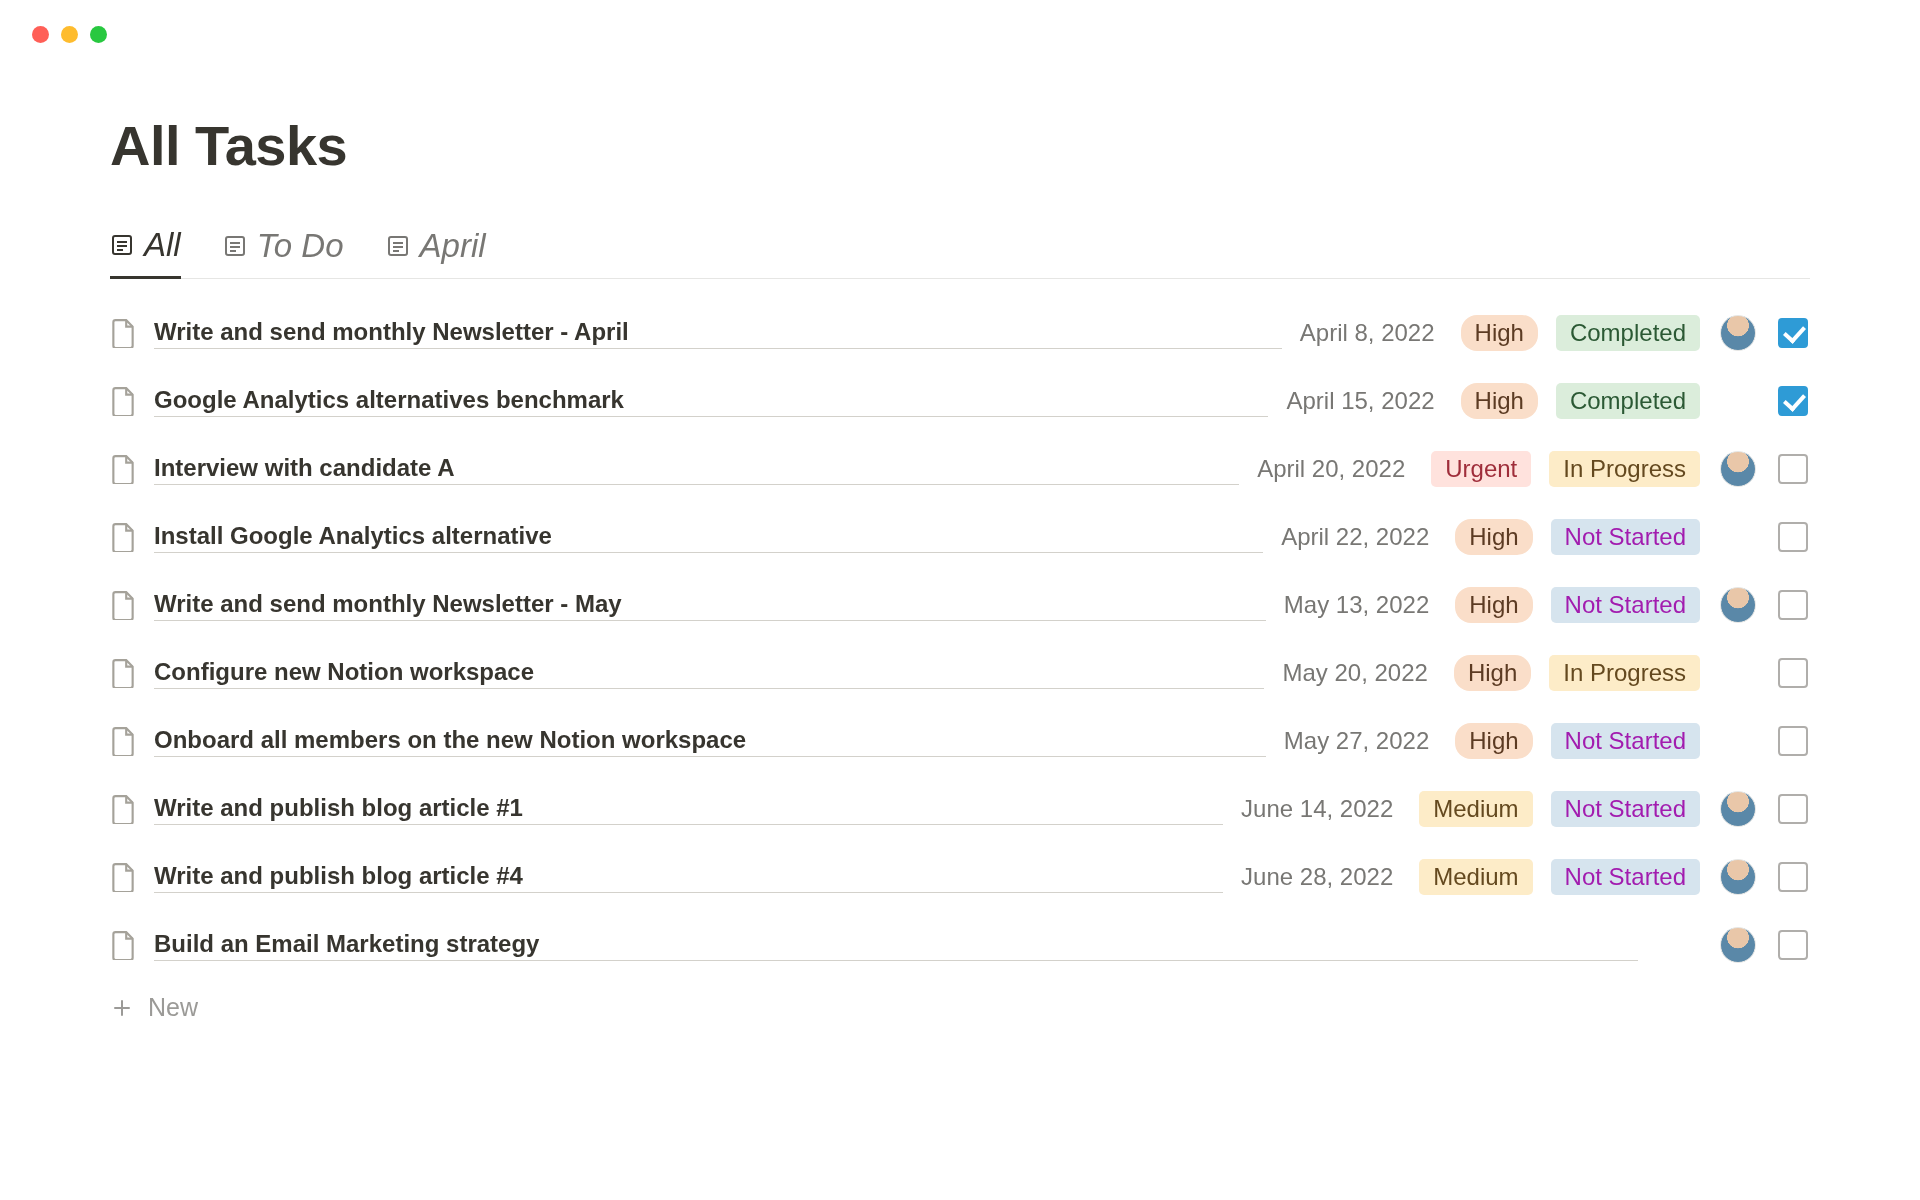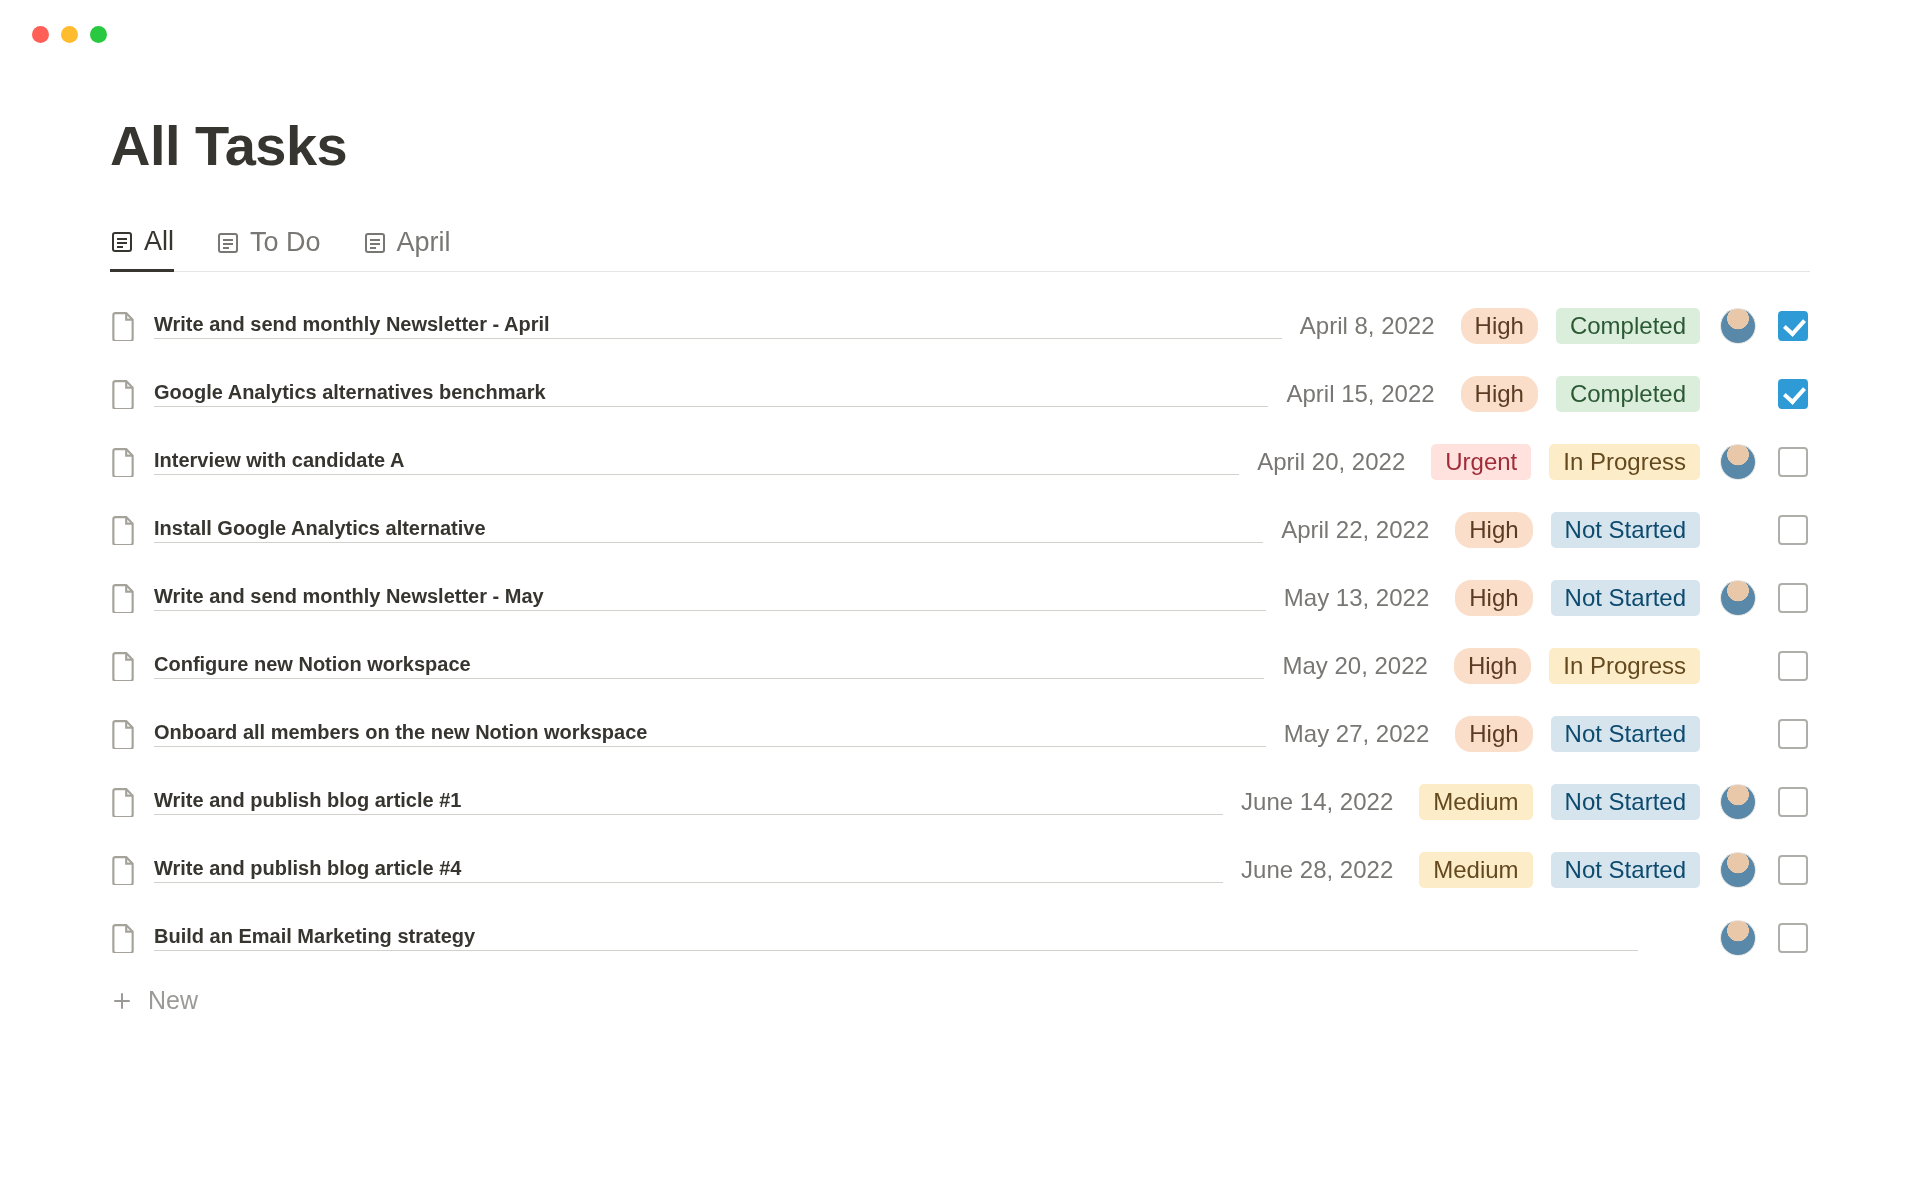--- a/index.html
+++ b/index.html
@@ -10,41 +10,41 @@
   .traffic-lights { display: flex; gap: 12px; padding: 6px 12px 0 12px; }
   .dot { width: 17px; height: 17px; border-radius: 50%; }
   .dot-red { background: #ff5f57; }
   .dot-yellow { background: #febc2e; }
   .dot-green { background: #28c840; }
 
   .page { padding: 70px 90px 0 90px; }
   .page-title { font-size: 56px; font-weight: 700; letter-spacing: -0.5px; }
 
   .tabs { display: flex; gap: 42px; margin-top: 48px; border-bottom: 1px solid #e6e6e4; }
-  .tab { display: flex; align-items: center; gap: 10px; padding-bottom: 12px; cursor: pointer; color: #787774; font-size: 27px; font-weight: 500; }
+  .tab { display: flex; align-items: center; gap: 10px; padding-bottom: 12px; cursor: pointer; color: #787774; font-size: 33px; font-weight: 500; font-style: italic; }
   .tab.active { color: #37352f; border-bottom: 3px solid #37352f; margin-bottom: -1px; }
   .tab .list-icon { width: 24px; height: 24px; }
 
   .rows { margin-top: 20px; }
   .row { display: flex; align-items: center; height: 68px; gap: 18px; }
   .row .page-icon { width: 26px; height: 30px; flex: 0 0 26px; color: #a5a29a; }
-  .row .title-cell { flex: 1 1 auto; font-size: 20px; font-weight: 600; border-bottom: 1px solid #d3d1cb; padding-bottom: 2px; cursor: pointer; }
+  .row .title-cell { flex: 1 1 auto; font-size: 24px; font-weight: 600; border-bottom: 1px solid #d3d1cb; padding-bottom: 2px; cursor: pointer; }
   .row .date-cell { flex: 0 0 auto; font-size: 24px; color: #787774; text-align: right; padding-right: 8px; }
   .row .prio-cell { flex: 0 0 auto; }
   .row .status-cell { flex: 0 0 auto; }
   .row .avatar-cell { flex: 0 0 40px; display: flex; justify-content: center; }
   .row .check-cell { flex: 0 0 34px; display: flex; justify-content: center; }
 
   .tag { display: inline-block; border-radius: 5px; padding: 4px 14px; font-size: 24px; line-height: 1.2; }
   .tag-high    { background: #fadec9; color: #5c3b23; border-radius: 16px; }
   .tag-urgent  { background: #ffe2dd; color: #9f2d3a; }
   .tag-medium  { background: #fdecc8; color: #64491f; }
   .tag-completed   { background: #dbeddb; color: #2b5934; }
   .tag-inprogress  { background: #fdecc8; color: #64491f; }
-  .tag-notstarted  { background: #d6e4ee; color: #0c4a6e; }
+  .tag-notstarted  { background: #d6e4ee; color: #a21caf; }
 
   .avatar { width: 36px; height: 36px; border-radius: 50%; background: radial-gradient(circle at 50% 28%, #e9c7a9 0 36%, #5a88a8 37% 100%); border: 1px solid #e6e6e4; }
 
   .checkbox { width: 30px; height: 30px; border: 2px solid #b0aeab; border-radius: 4px; background: #fff; cursor: pointer; position: relative; }
   .checkbox.checked { background: #2e9bd6; border-color: #2e9bd6; }
   .checkbox.checked::after { content: ""; position: absolute; left: 8px; top: 2px; width: 9px; height: 16px; border: solid #fff; border-width: 0 4px 4px 0; transform: rotate(42deg); }
 
   .new-row { display: flex; align-items: center; gap: 14px; margin-top: 14px; color: #9b9a97; font-size: 25px; cursor: pointer; }
   .plus-icon { width: 24px; height: 24px; }
 

